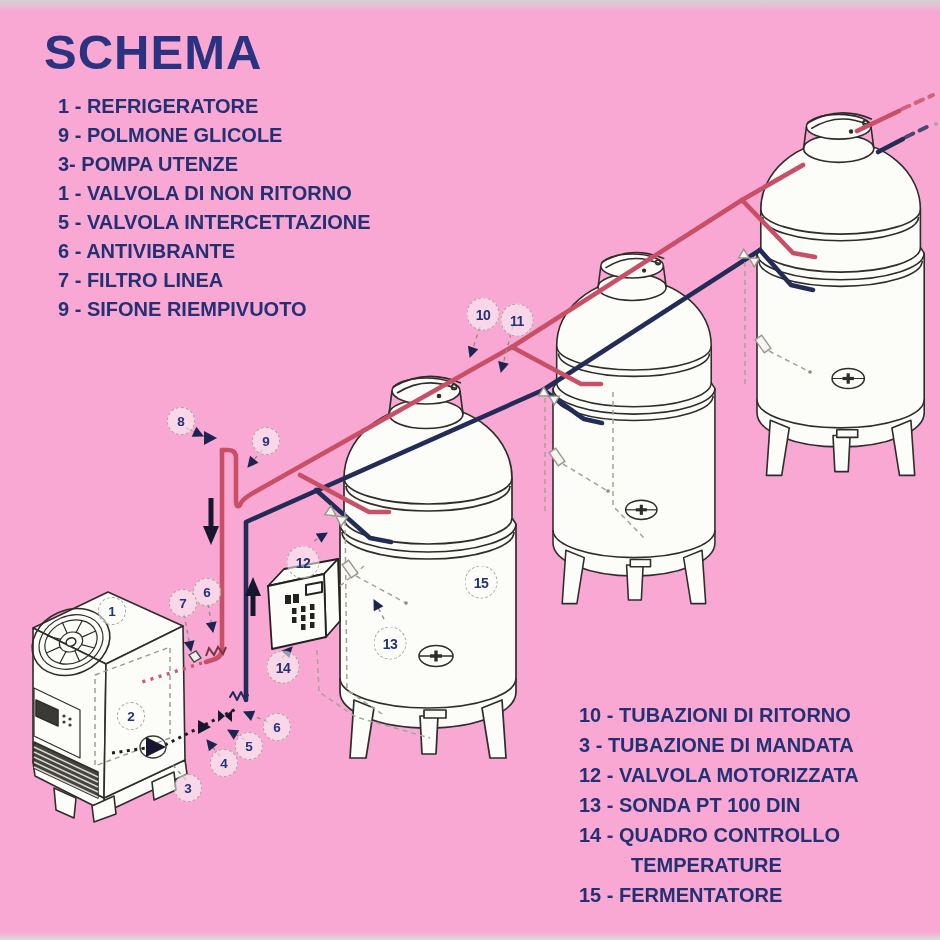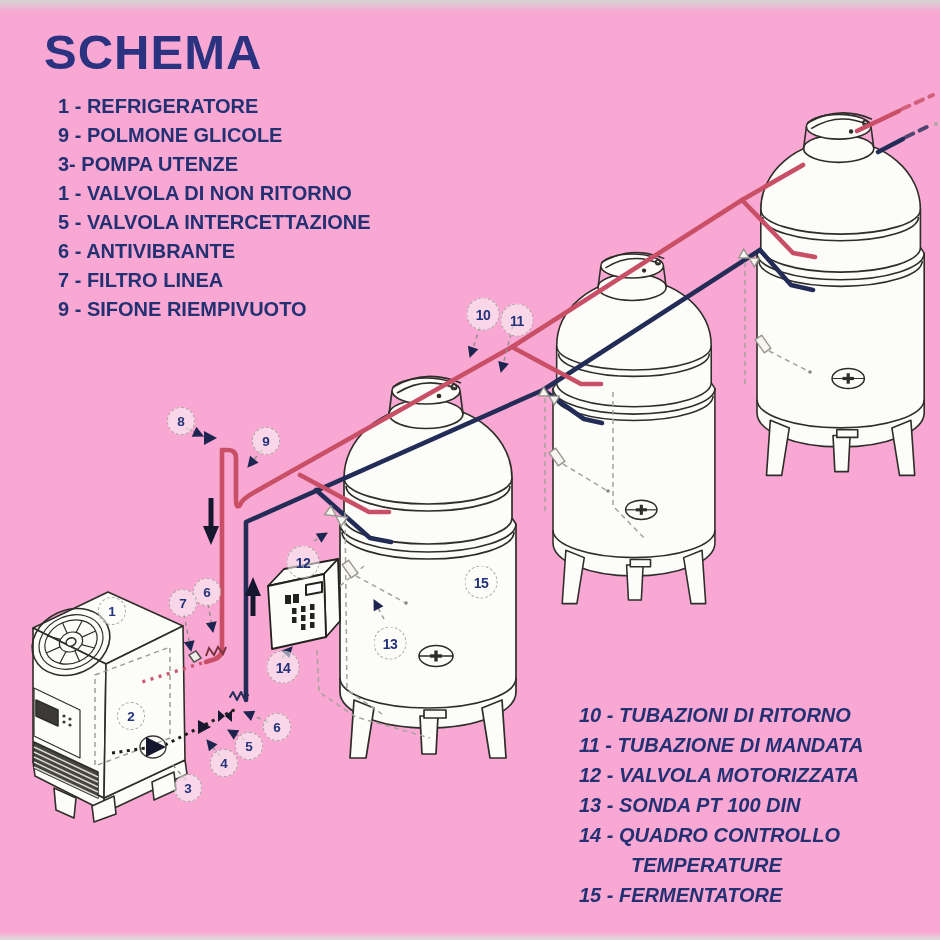--- a/index.html
+++ b/index.html
@@ -7,21 +7,21 @@
          font-family:"Liberation Sans","DejaVu Sans",sans-serif;}
   .edge-top{position:absolute;left:0;top:0;width:940px;height:12px;
             background:linear-gradient(#d5d4d1,rgba(213,212,209,0));pointer-events:none;}
   .edge-bot{position:absolute;left:0;bottom:0;width:940px;height:8px;
             background:linear-gradient(rgba(213,212,209,0),#dddcd9);pointer-events:none;}
   .title{position:absolute;left:44px;top:24px;font-size:49px;font-weight:600;
          color:#2b3380;letter-spacing:1px;}
   .legend{position:absolute;color:#233173;font-weight:700;margin-left:16px;}
   .legend-left{left:42px;top:92px;}
   .legend-left .li{font-size:20px;line-height:29px;white-space:nowrap;}
-  .legend-right{left:563px;top:700px;font-style:italic;}
+  .legend-right{left:563px;top:700px;}
   .legend-right .li{font-size:20px;line-height:30px;white-space:nowrap;}
   .li.cont{margin-left:52px;}
   .callout{position:absolute;border:1.7px dashed #a9a79d;border-radius:50%;
            background:rgba(252,252,250,.55);color:#233379;font-weight:700;
            display:flex;align-items:center;justify-content:center;
            transform:translate(-50%,-50%);z-index:3;}
   .c1{width:26px;height:26px;font-size:13.5px;}
   .c2{width:31px;height:31px;font-size:14px;letter-spacing:-0.5px;}
   svg.art{position:absolute;left:0;top:0;z-index:1;}
 </style>
@@ -234,21 +234,21 @@
     <div class="li">3- POMPA UTENZE</div>
     <div class="li">1 - VALVOLA DI NON RITORNO</div>
     <div class="li">5 - VALVOLA INTERCETTAZIONE</div>
     <div class="li">6 - ANTIVIBRANTE</div>
     <div class="li">7 - FILTRO LINEA</div>
     <div class="li">9 - SIFONE RIEMPIVUOTO</div>
   </div>
 
   <div class="legend legend-right">
     <div class="li">10 - TUBAZIONI DI RITORNO</div>
-    <div class="li">11 - TUBAZIONE DI MANDATA</div>
+    <div class="li">3 - TUBAZIONE DI MANDATA</div>
     <div class="li">12 - VALVOLA MOTORIZZATA</div>
     <div class="li">13 - SONDA PT 100 DIN</div>
     <div class="li">14 - QUADRO CONTROLLO</div>
     <div class="li cont">TEMPERATURE</div>
     <div class="li">15 - FERMENTATORE</div>
   </div>
 
   <div class="callout c1" style="left:112px;top:611px">1</div>
   <div class="callout c1" style="left:131px;top:716px">2</div>
   <div class="callout c1" style="left:188px;top:788px">3</div>

